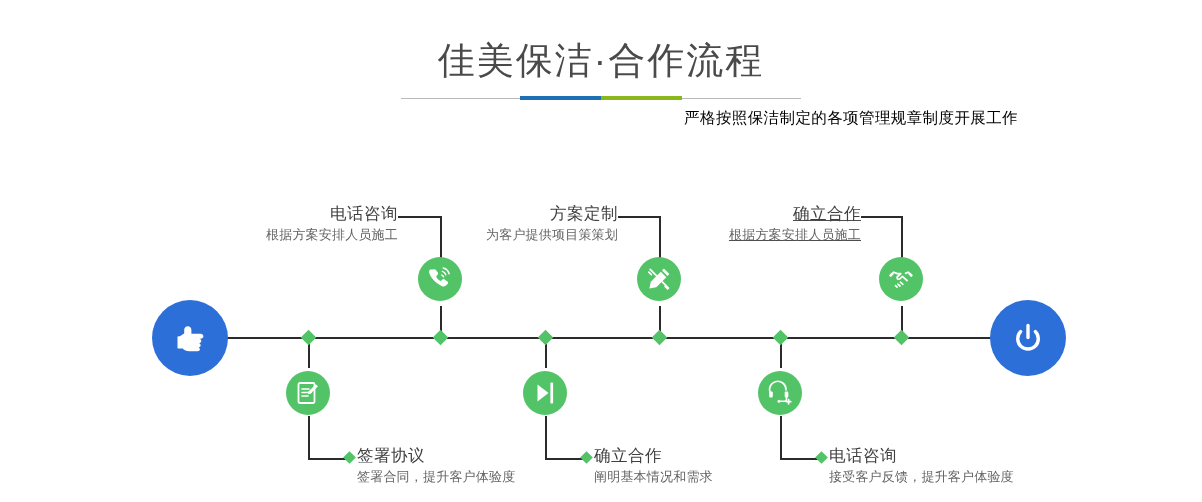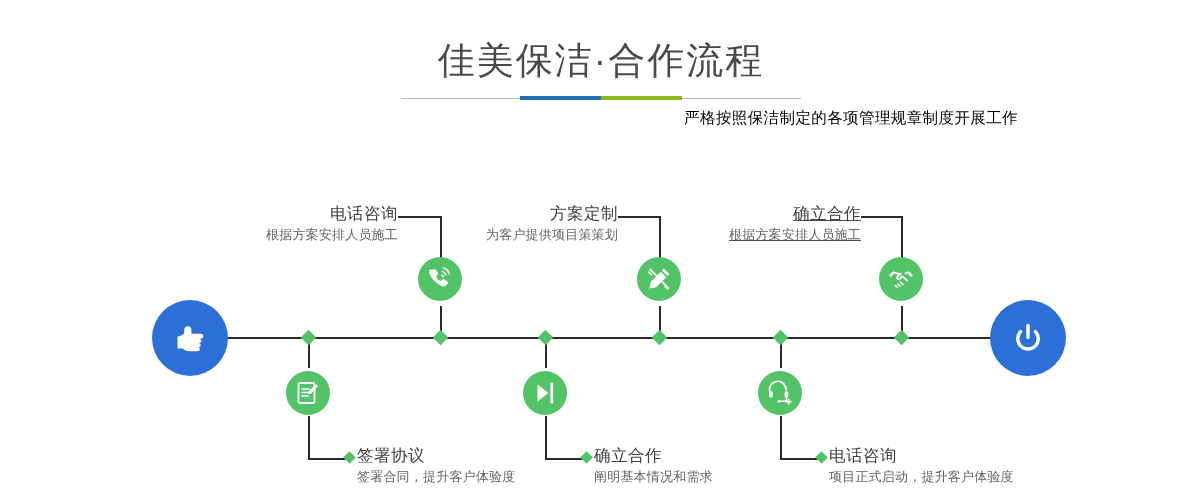--- a/index.html
+++ b/index.html
@@ -312,17 +312,17 @@
           <path fill="#ffffff" d="M3.1 11.4h1.8c0.5 0 0.9 0.4 0.9 0.9v4.2c0 0.5-0.4 0.9-0.9 0.9H3.1c-0.5 0-0.9-0.4-0.9-0.9v-4.2c0-0.5 0.4-0.9 0.9-0.9z"></path>
           <path fill="#ffffff" d="M18.6 11.4h1.8c0.5 0 0.9 0.4 0.9 0.9v4.2c0 0.5-0.4 0.9-0.9 0.9h-1.8c-0.5 0-0.9-0.4-0.9-0.9v-4.2c0-0.5 0.4-0.9 0.9-0.9z"></path>
           <path fill="none" stroke="#ffffff" stroke-width="1.6" stroke-linecap="round" d="M19.5 17.6v1.3c0 1.3-1.1 2.4-2.4 2.4h-3.3"></path>
           <circle cx="12" cy="21.3" r="1.5" fill="#ffffff"></circle>
           <path fill="none" stroke="#ffffff" stroke-width="1.8" stroke-linecap="round" d="M21.6 19.6v4.2M19.5 21.7h4.2"></path>
         </svg>
       </span>
     </div>
     <div class="label below" style="left:829px; top:428px; width:330px;">
       <div class="title">电话咨询</div>
-      <div class="desc">项目正式启动，提升客户体验度</div>
+      <div class="desc">接受客户反馈，提升客户体验度</div>
     </div>
 
   </div>
 </div>
 
 </body></html>

